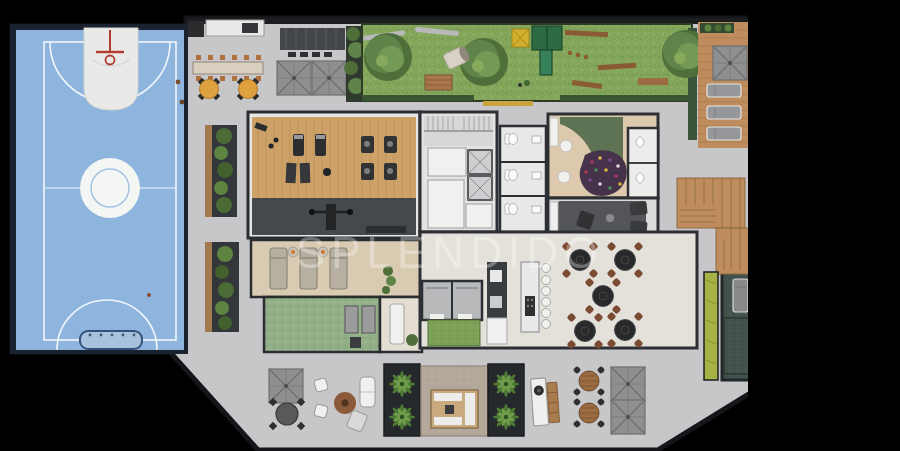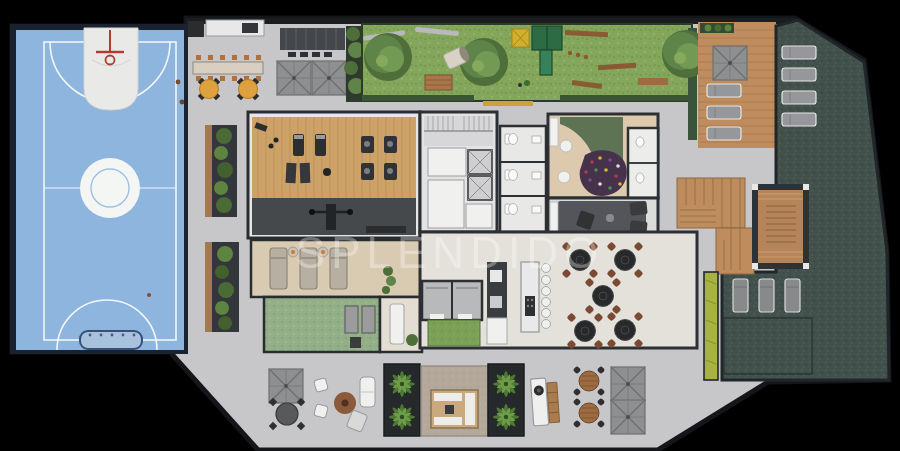--- a/index.html
+++ b/index.html
@@ -1,16 +1,16 @@
 <!DOCTYPE html>
 <html><head>
 <meta charset="utf-8">
 <style>
   html,body{margin:0;padding:0;background:#000;}
-  .stage{position:relative;width:900px;height:451px;background:#000;overflow:hidden;
+  .stage{position:relative;width:748px;height:451px;background:#000;overflow:hidden;
          font-family:"Liberation Sans", sans-serif;}
   svg{display:block;}
   .watermark{font-family:"Liberation Sans", sans-serif;font-size:44px;letter-spacing:6px;
              fill:rgba(255,255,255,0.33);font-weight:400;}
 </style>
 </head>
 <body>
 
 <div class="stage">
 <svg width="900" height="451" viewBox="0 0 900 451">

